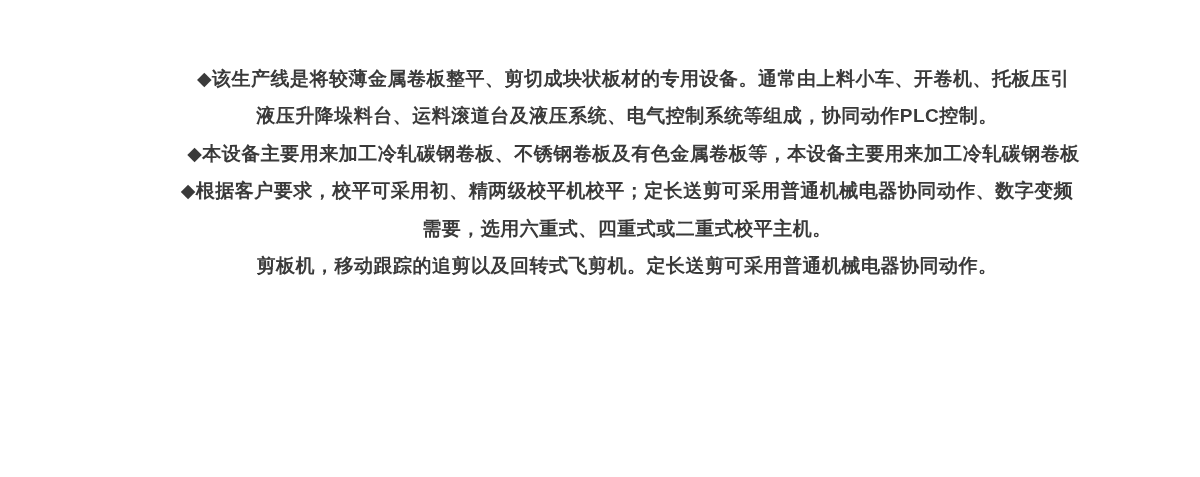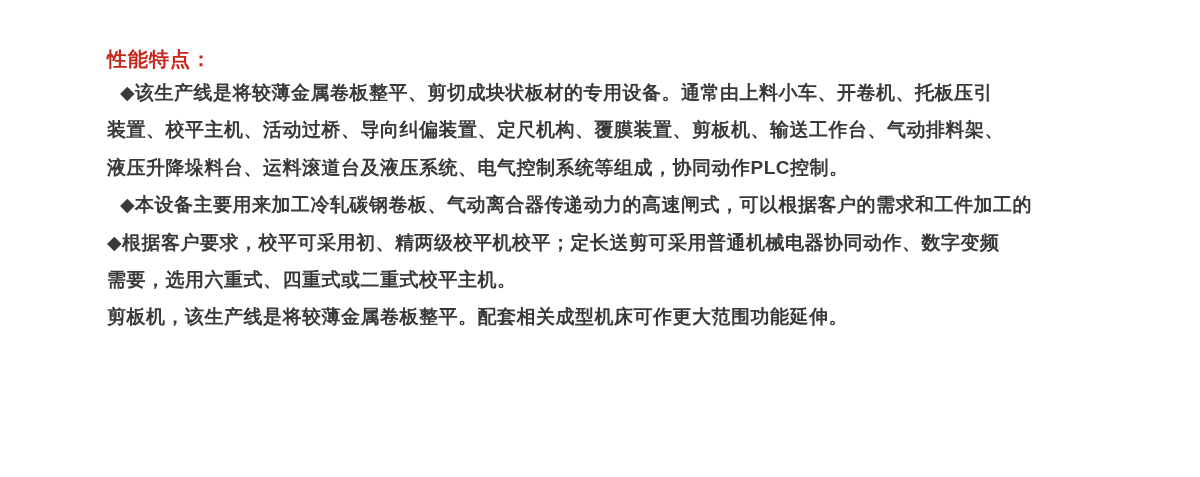--- a/index.html
+++ b/index.html
@@ -22,45 +22,44 @@
   }
   .heading {
     margin: 0;
     font-size: 20px;
     font-weight: bold;
     letter-spacing: 1px;
     color: var(--heading-color, #c9251b);
     line-height: 26px;
   }
   .lines {
-    margin-top: 2px;
+    margin-top: 14px;
+    text-align: center;
   }
   .line {
     margin: 0;
     font-size: 19px;
     font-weight: 600;
     color: var(--body-color, #3a3a3a);
     line-height: 37.4px;
     letter-spacing: 0.5px;
     white-space: nowrap;
   }
   .line.indent {
     padding-left: 13px;
   }
 </style>
 </head>
 <body style="background: rgb(255, 255, 255);">
 
 <div class="doc">
-  <h2 class="heading">性能特点：</h2>
 
   <div class="lines">
     <p class="line indent">◆该生产线是将较薄金属卷板整平、剪切成块状板材的专用设备。通常由上料小车、开卷机、托板压引</p>
-    <p class="line">装置、校平主机、活动过桥、导向纠偏装置、定尺机构、覆膜装置、剪板机、输送工作台、气动排料架、</p>
     <p class="line">液压升降垛料台、运料滚道台及液压系统、电气控制系统等组成，协同动作PLC控制。</p>
 
-    <p class="line indent">◆本设备主要用来加工冷轧碳钢卷板、气动离合器传递动力的高速闸式，可以根据客户的需求和工件加工的</p>
+    <p class="line indent">◆本设备主要用来加工冷轧碳钢卷板、不锈钢卷板及有色金属卷板等，本设备主要用来加工冷轧碳钢卷板</p>
     <p class="line">◆根据客户要求，校平可采用初、精两级校平机校平；定长送剪可采用普通机械电器协同动作、数字变频</p>
 
     <p class="line">需要，选用六重式、四重式或二重式校平主机。</p>
-    <p class="line">剪板机，该生产线是将较薄金属卷板整平。配套相关成型机床可作更大范围功能延伸。</p>
+    <p class="line">剪板机，移动跟踪的追剪以及回转式飞剪机。定长送剪可采用普通机械电器协同动作。</p>
   </div>
 </div>
 
 </body></html>

